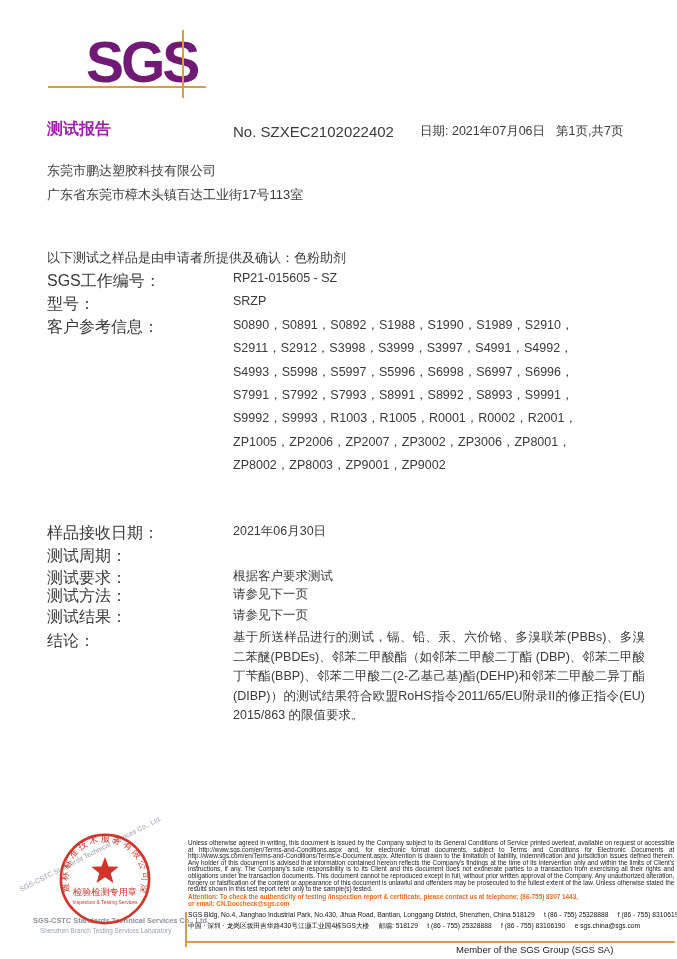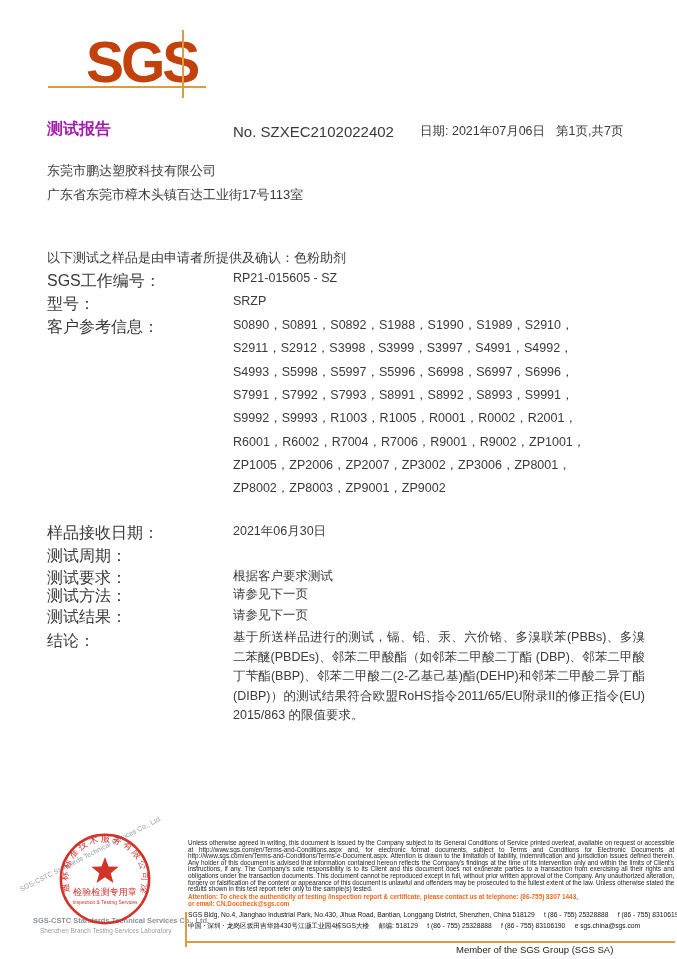--- a/index.html
+++ b/index.html
@@ -5,21 +5,21 @@
   * { margin:0; padding:0; box-sizing:border-box; }
   html,body { background:#ffffff; }
   .page {
     position:relative; width:677px; height:959px; margin:0 auto;
     background:#ffffff; overflow:hidden;
     font-family:"Liberation Sans","DejaVu Sans",sans-serif;
     color:#3a3a3a;
   }
   .abs { position:absolute; }
   
-  .logo-text { left:86px; top:34px; font-size:57px; font-weight:bold; color:#c2410c; letter-spacing:-3px; line-height:1; }
+  .logo-text { left:86px; top:34px; font-size:57px; font-weight:bold; color:#701a75; letter-spacing:-3px; line-height:1; }
   .logo-hline { left:48px; top:86px; width:158px; height:2px; background:#dd9c44; }
   .logo-vline { left:182px; top:30px; width:2px; height:68px; background:#dd9c44; }
   .report-title { left:47px; top:119px; font-size:16px; font-weight:bold; color:#a21caf; }
   .report-no { left:233px; top:123px; font-size:15px; }
   .report-date { left:420px; top:123px; font-size:12.5px; }
   .report-page { left:556px; top:123px; font-size:12.5px; }
   
   .client-name { left:47px; top:162px; font-size:13px; }
   .client-addr { left:47px; top:186px; font-size:13px; }
   .statement { left:47px; top:249px; font-size:13px; }
@@ -70,21 +70,20 @@
   <div class="flabel" style="top:294px">型号：</div>
   <div class="fvalue" style="top:294px">SRZP</div>
 
   <div class="flabel" style="top:317px">客户参考信息：</div>
   <div class="ref-lines">
     <div class="ref-line">S0890，S0891，S0892，S1988，S1990，S1989，S2910，</div>
     <div class="ref-line">S2911，S2912，S3998，S3999，S3997，S4991，S4992，</div>
     <div class="ref-line">S4993，S5998，S5997，S5996，S6998，S6997，S6996，</div>
     <div class="ref-line">S7991，S7992，S7993，S8991，S8992，S8993，S9991，</div>
     <div class="ref-line">S9992，S9993，R1003，R1005，R0001，R0002，R2001，</div>
-    <div class="ref-line">R6001，R6002，R7004，R7006，R9001，R9002，ZP1001，</div>
     <div class="ref-line">ZP1005，ZP2006，ZP2007，ZP3002，ZP3006，ZP8001，</div>
     <div class="ref-line">ZP8002，ZP8003，ZP9001，ZP9002</div>
   </div>
 
   <div class="flabel" style="top:523px">样品接收日期：</div>
   <div class="fvalue" style="top:523px">2021年06月30日</div>
 
   <div class="flabel" style="top:546px">测试周期：</div>
 
   <div class="flabel" style="top:568px">测试要求：</div>

